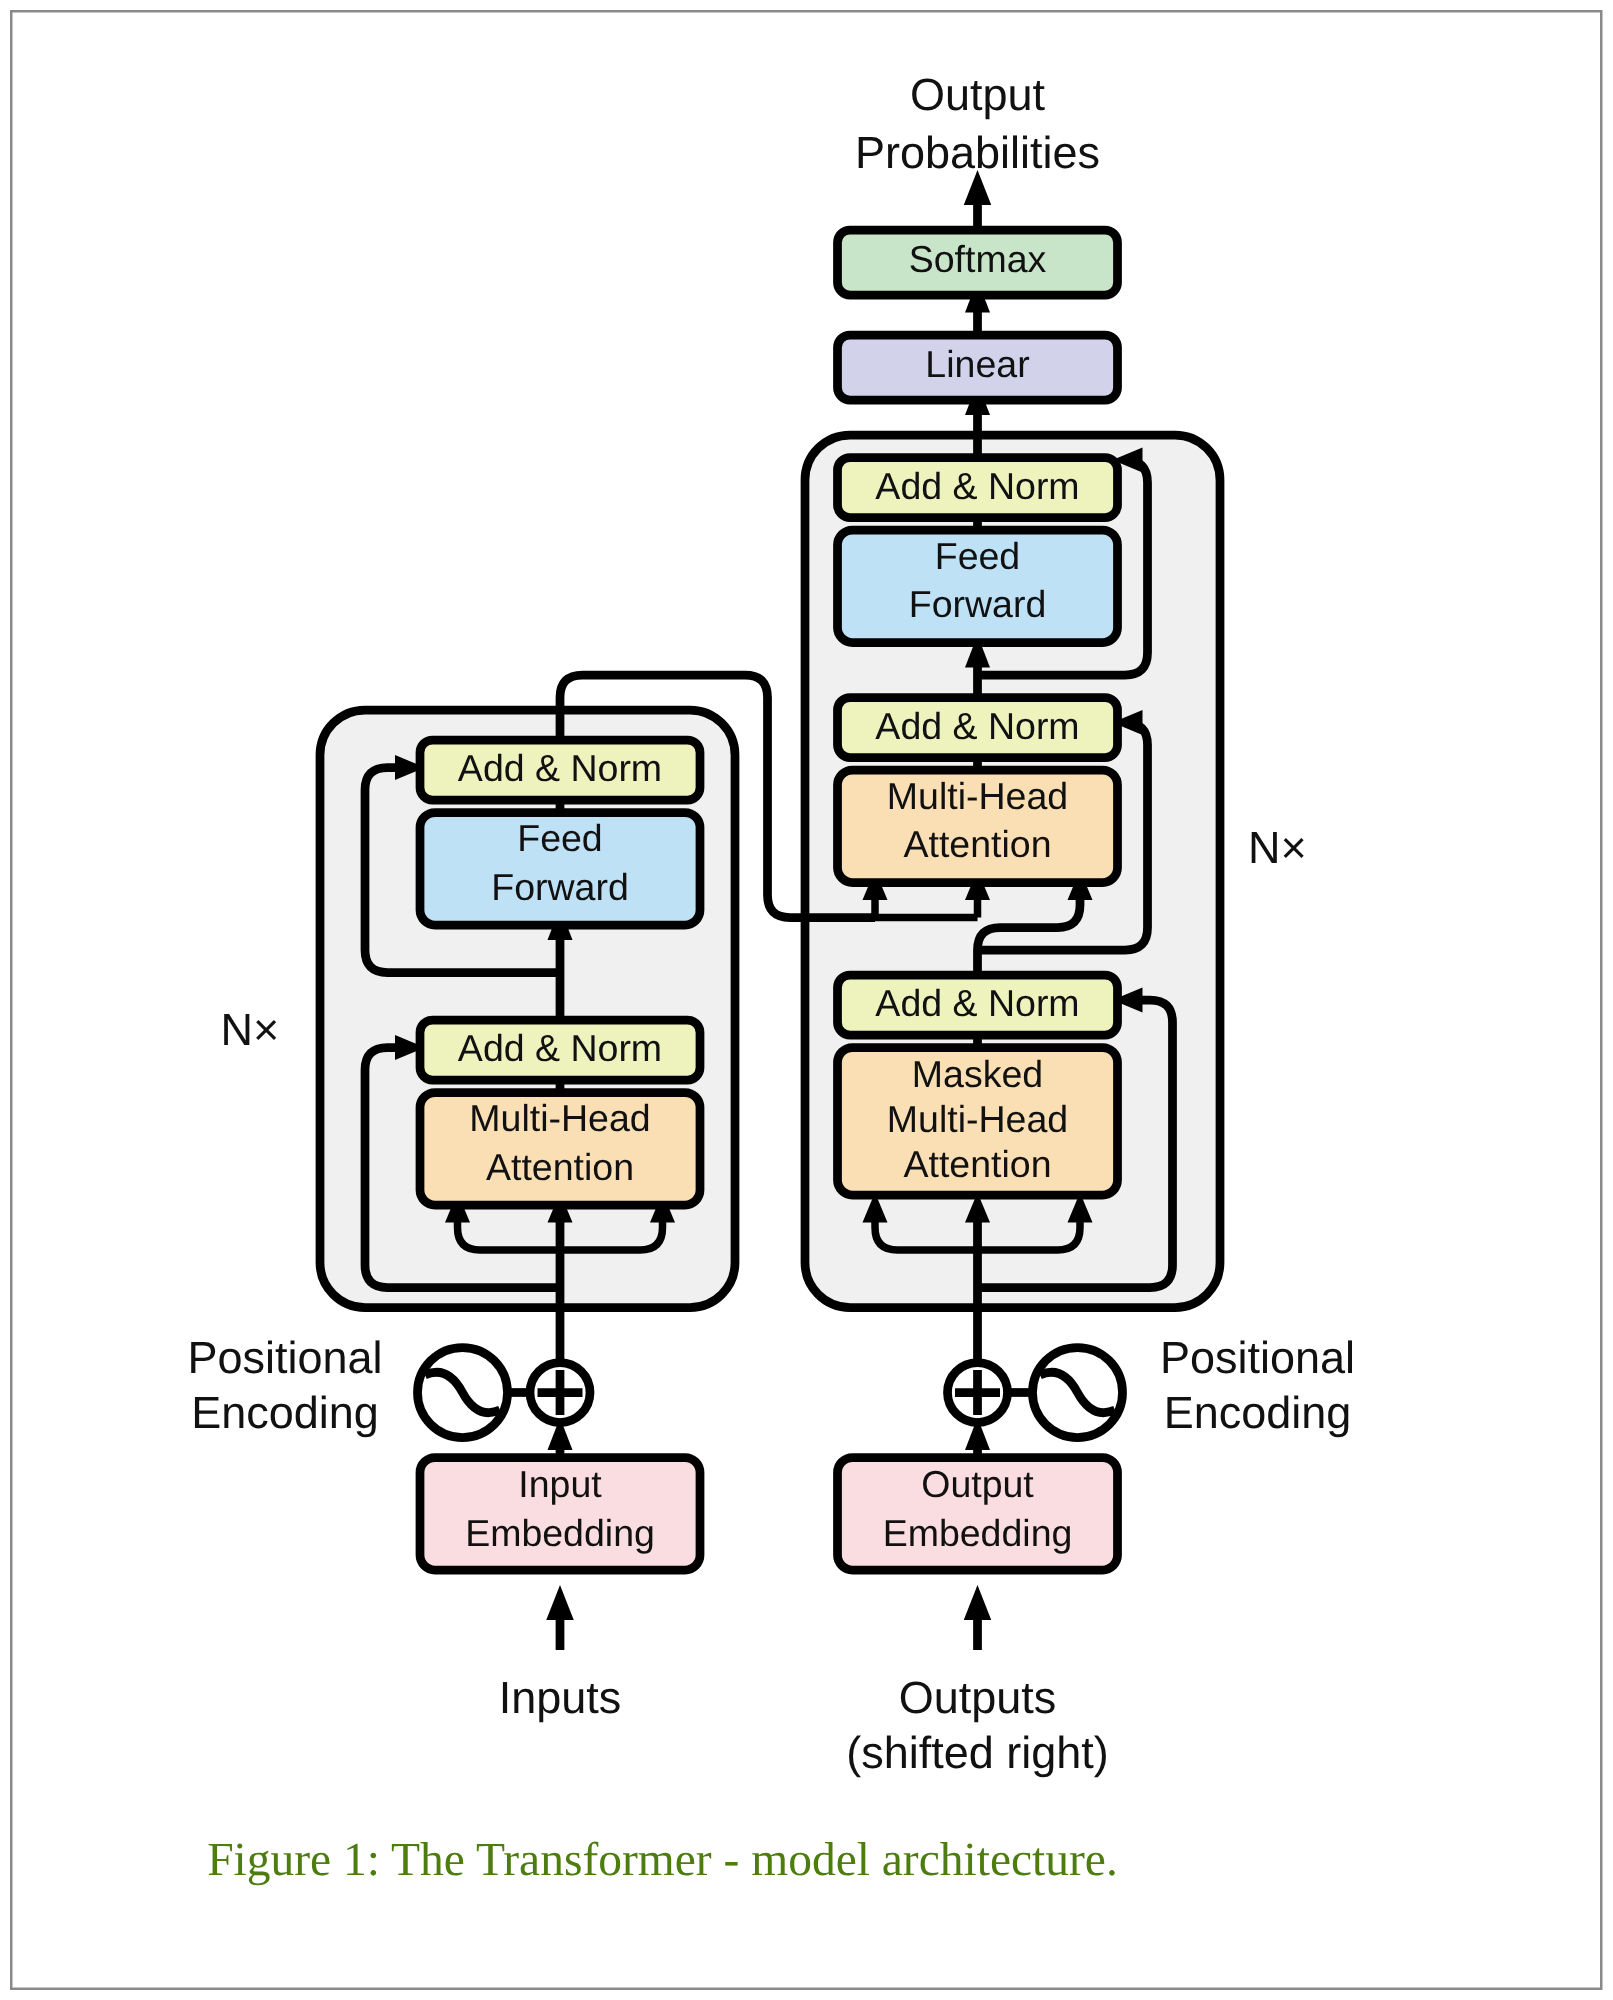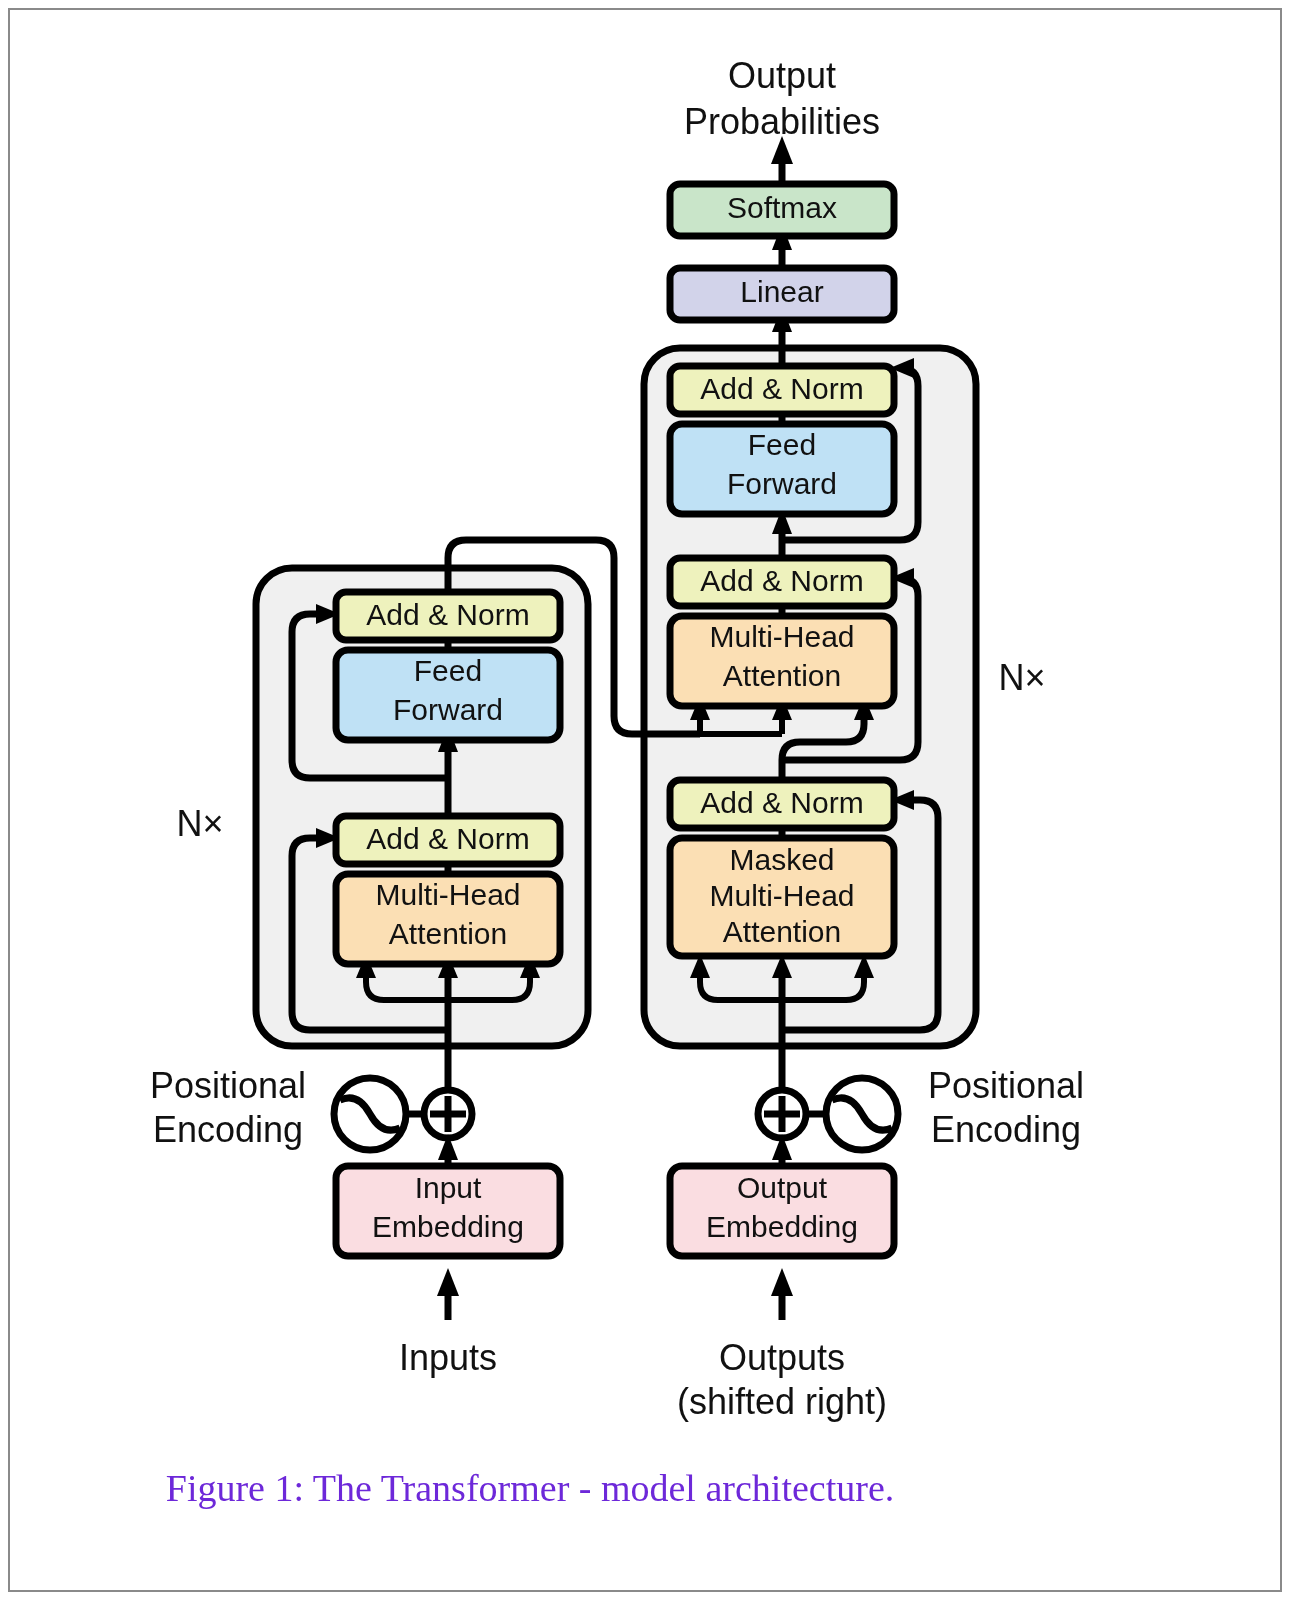--- a/index.html
+++ b/index.html
@@ -57,21 +57,21 @@
     text-anchor: middle;
   }
   .caption {
     position: absolute;
     left: 0;
     top: 1466px;
     width: 1060px;
     text-align: center;
     font-family: "Liberation Serif", serif;
     font-size: 38px;
-    color: #6d28d9;
+    color: #4d7c0f;
   }
   .conn { fill: none; stroke: #000000; stroke-width: 7; }
   .conn-thin { fill: none; stroke: #000000; stroke-width: 6; }
   .box-outline { stroke: #000000; stroke-width: 7; }
   .stack-bg { fill: #f0f0f0; stroke: #000000; stroke-width: 7; }
   .pe-circle { fill: #ffffff; stroke: #000000; stroke-width: 7; }
   .pe-wave { fill: none; stroke: #000000; stroke-width: 7; }
   .plus-circle { fill: #ffffff; stroke: #000000; stroke-width: 7; }
   .plus-line { stroke: #000000; stroke-width: 7; }
 </style>

